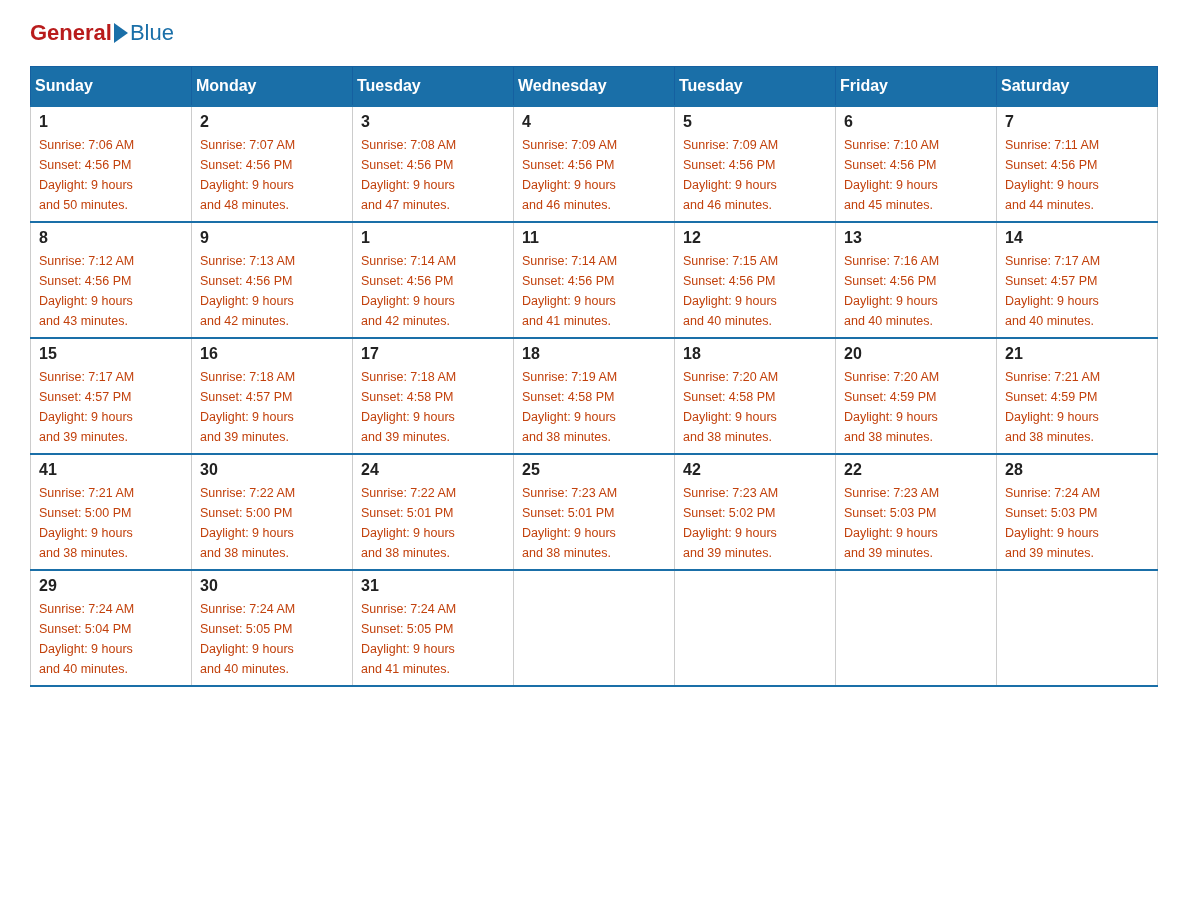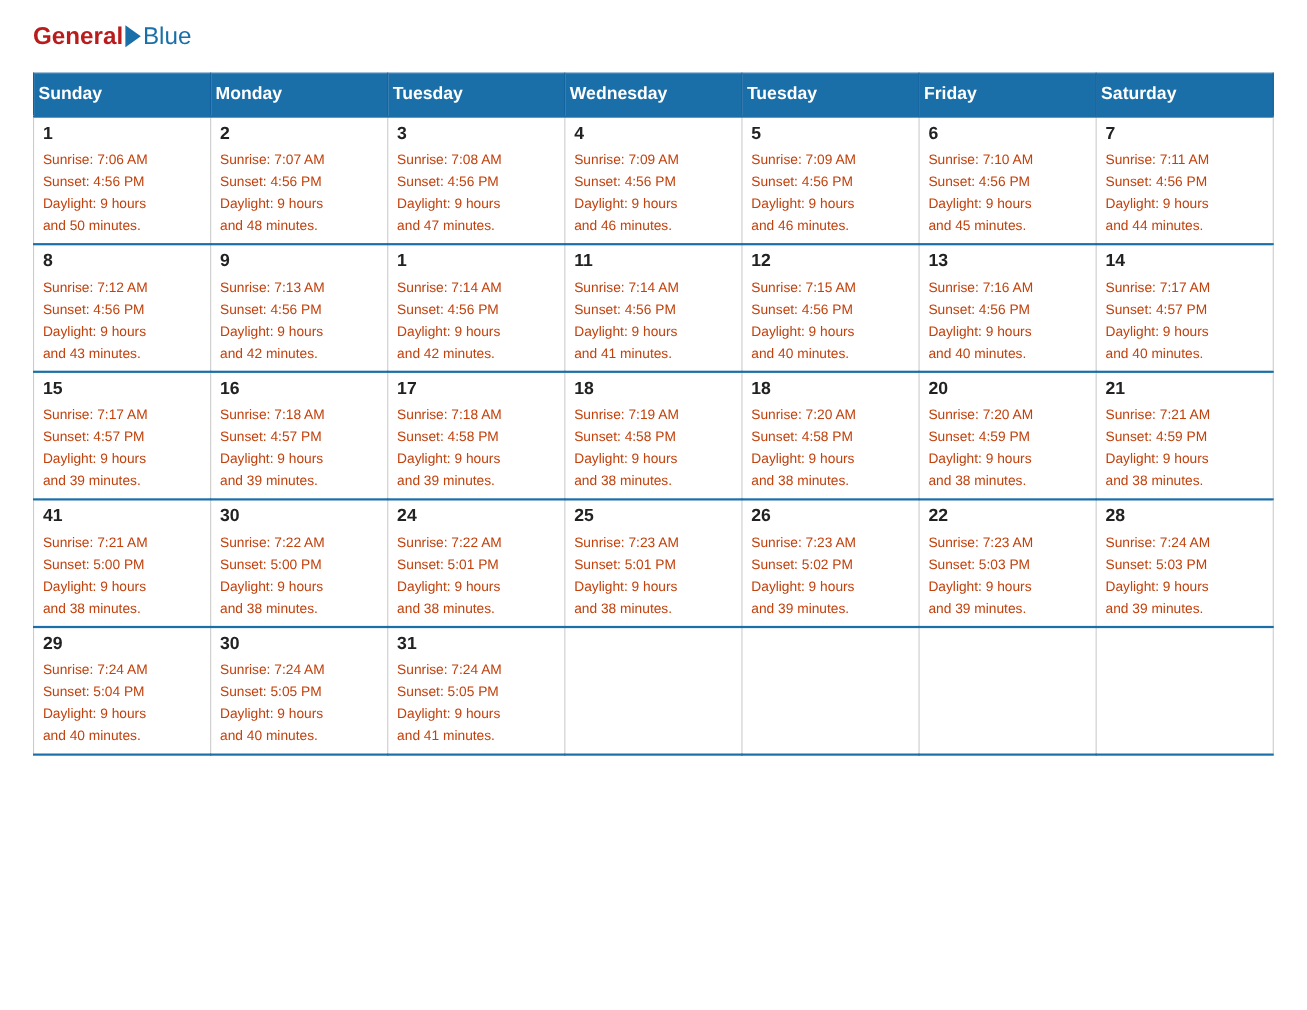--- a/index.html
+++ b/index.html
@@ -353,21 +353,21 @@
         <td>
         <div class="day-number">25</div>
         <div class="day-info">
           Sunrise: 7:23 AM<br>
           Sunset: 5:01 PM<br>
           Daylight: 9 hours<br>
           and 38 minutes.
         </div>
       </td>
         <td>
-        <div class="day-number">26</div>
+        <div class="day-number">42</div>
         <div class="day-info">
           Sunrise: 7:23 AM<br>
           Sunset: 5:02 PM<br>
           Daylight: 9 hours<br>
           and 39 minutes.
         </div>
       </td>
         <td>
         <div class="day-number">22</div>
         <div class="day-info">

